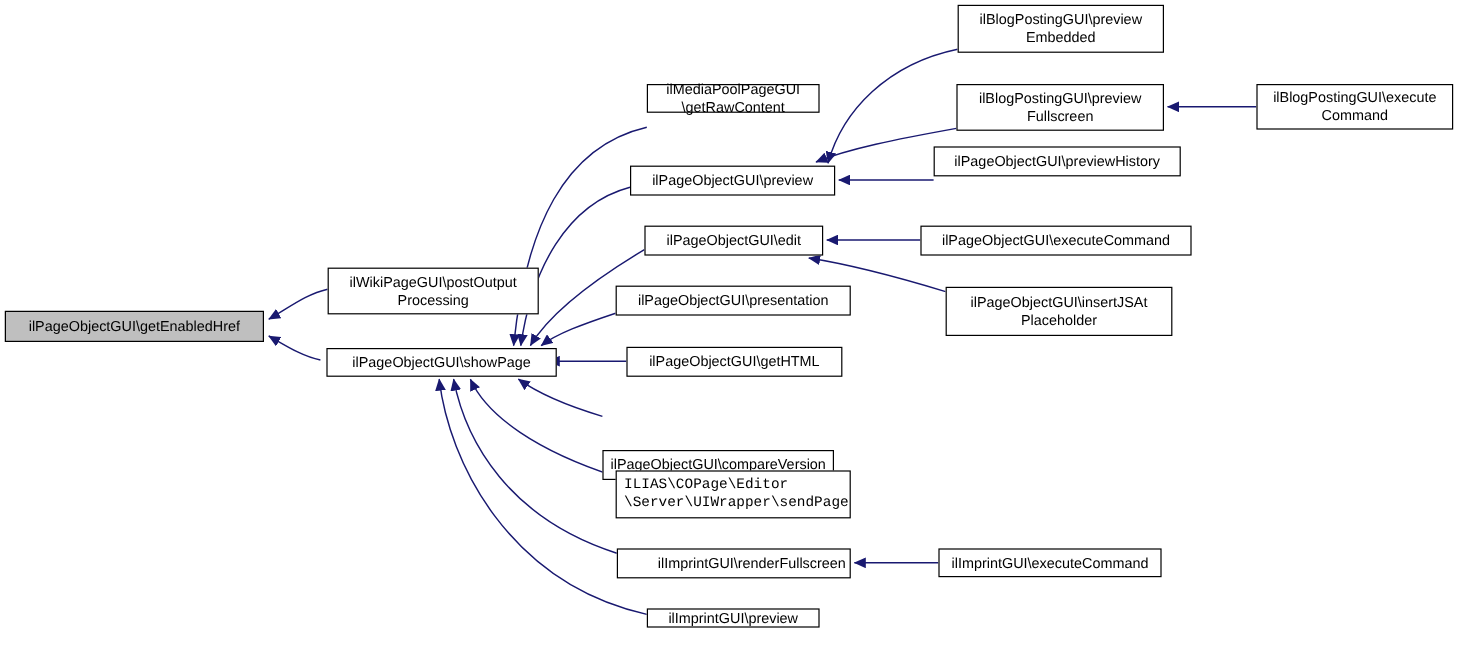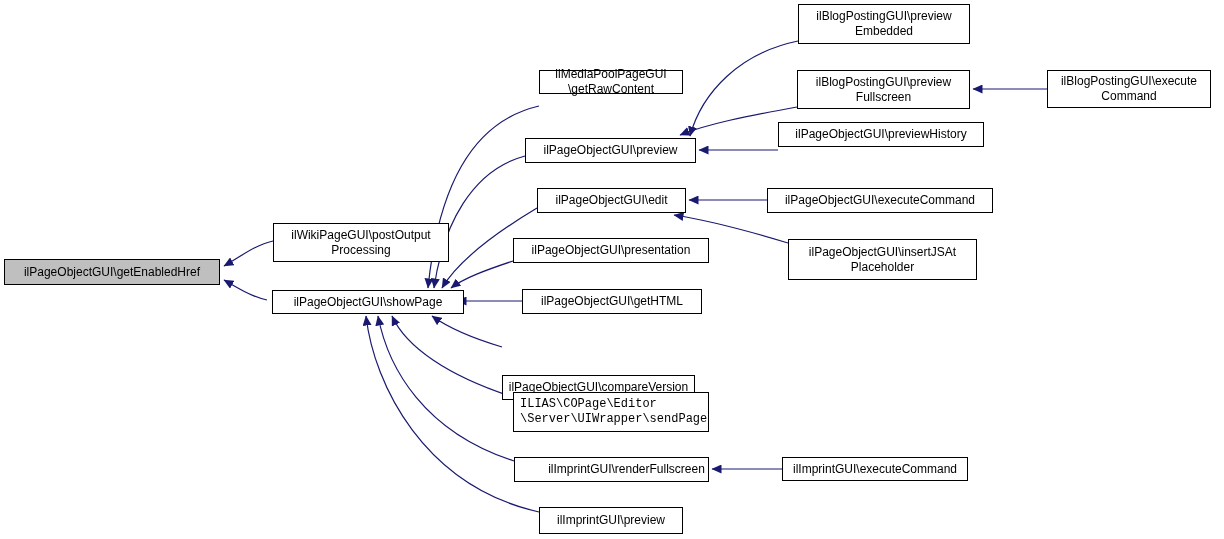--- a/index.html
+++ b/index.html
@@ -151,17 +151,17 @@
   </div>
 
   <div class="node" style="left:514px; top:457px; width:195px; height:25px;padding-left:30px;">
     <span>ilImprintGUI\renderFullscreen</span>
   </div>
 
   <div class="node" style="left:782px; top:457px; width:186px; height:24px;">
     <span>ilImprintGUI\executeCommand</span>
   </div>
 
-  <div class="node" style="left:539px; top:507px; width:144px; height:27px;">
+  <div class="node" style="left:539px; top:507px; width:144px; height:16px;">
     <span>ilImprintGUI\preview</span>
   </div>
 
 </div>
 
 </body></html>

